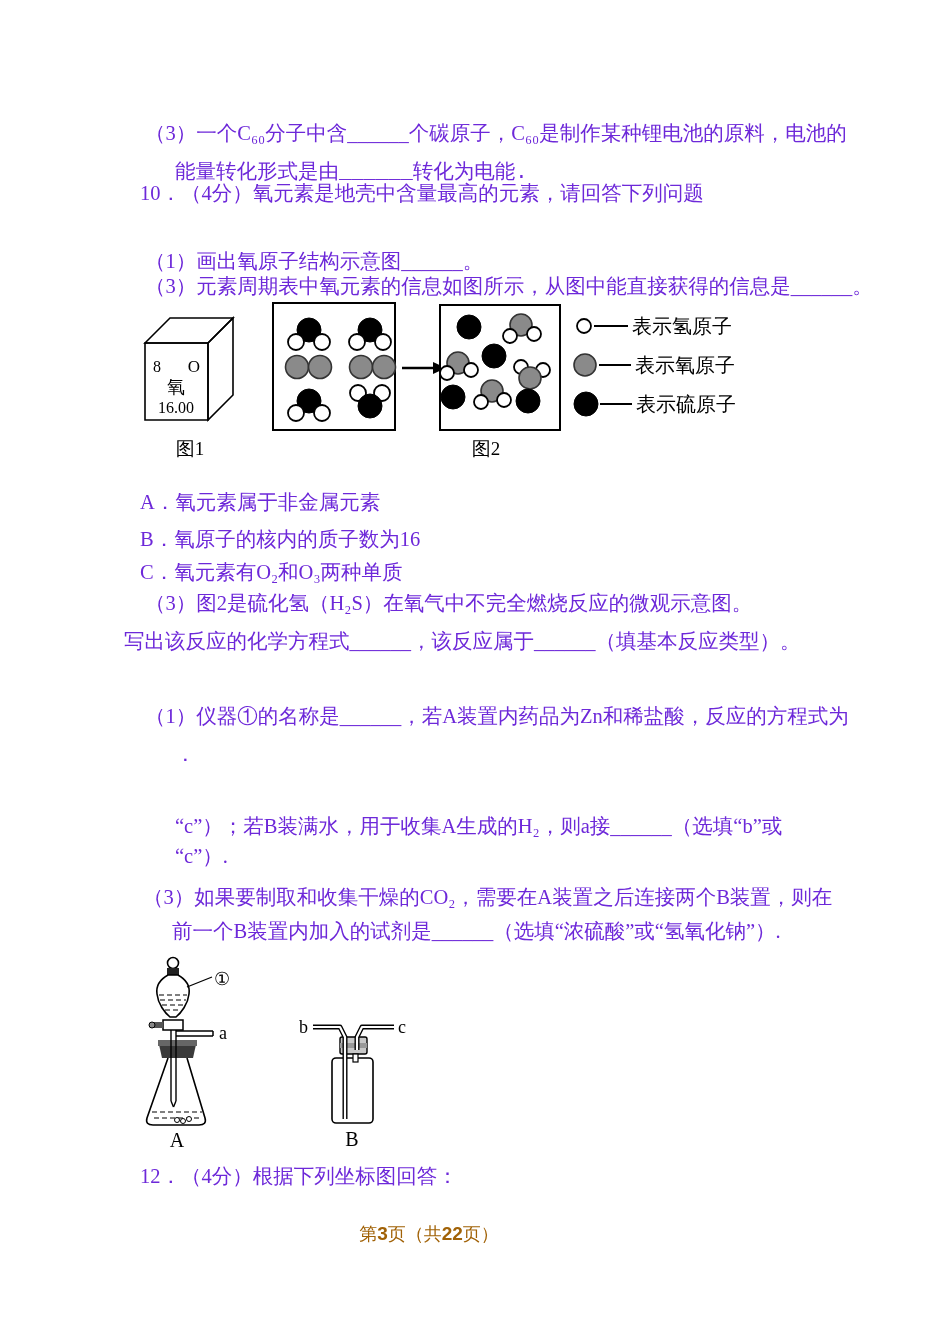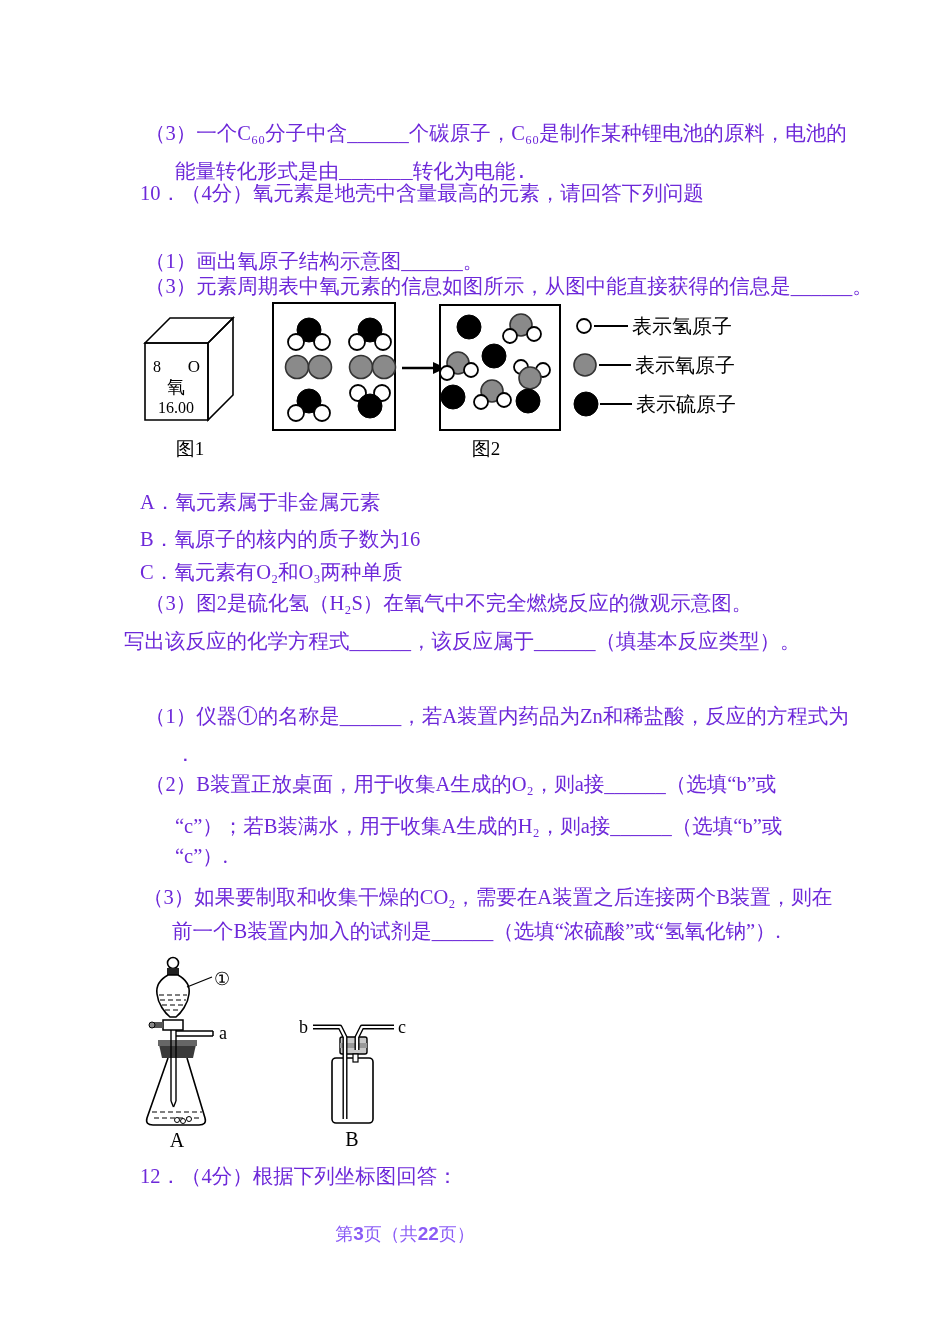--- a/index.html
+++ b/index.html
@@ -8,21 +8,21 @@
     font-family:"Liberation Serif","DejaVu Serif",serif;
     color:#000; overflow:hidden;
   }
   .line {
     position:absolute; white-space:nowrap;
     font-size:20.5px; line-height:26px; color:#6d28d9;
   }
   .figure { position:absolute; }
   .footer {
     position:absolute; top:1222px; left:0; width:810px;
-    text-align:center; font-size:18px; color:#8b5cf6;
+    text-align:center; font-size:18px; color:#a16207;padding-left:24px;
   }
   .footer .pgnum {
     font-family:"Liberation Sans","DejaVu Sans",sans-serif;
     font-weight:bold; font-size:19px;
   }
   svg text {
     font-family:"Liberation Serif","DejaVu Serif",serif;
     fill:#000;
   }
   .outline { fill:none; stroke:#000; stroke-width:1.6; }
@@ -139,21 +139,20 @@
     </g>
   </svg>
 
   <div class="line" style="left:140px; top:489px;">A．氧元素属于非金属元素</div>
   <div class="line" style="left:140px; top:526px;">B．氧原子的核内的质子数为16</div>
   <div class="line" style="left:140px; top:559px;">C．氧元素有O₂和O₃两种单质</div>
   <div class="line" style="left:145px; top:590px;">（3）图2是硫化氢（H₂S）在氧气中不完全燃烧反应的微观示意图。</div>
   <div class="line" style="left:124px; top:628px;">写出该反应的化学方程式______，该反应属于______（填基本反应类型）。</div>
   <div class="line" style="left:145px; top:703px;">（1）仪器①的名称是______，若A装置内药品为Zn和稀盐酸，反应的方程式为</div>
   <div class="line" style="left:175px; top:741px;">．</div>
-  <div class="line" style="left:145px; top:771px;">（2）B装置正放桌面，用于收集A生成的O₂，则a接______（选填“b”或</div>
   <div class="line" style="left:175px; top:813px;">“c”）；若B装满水，用于收集A生成的H₂，则a接______（选填“b”或</div>
   <div class="line" style="left:175px; top:843px;">“c”）.</div>
   <div class="line" style="left:143px; top:884px;">（3）如果要制取和收集干燥的CO₂，需要在A装置之后连接两个B装置，则在</div>
   <div class="line" style="left:172px; top:918px;">前一个B装置内加入的试剂是______（选填“浓硫酸”或“氢氧化钠”）.</div>
 
   <svg class="figure" style="left:130px; top:955px;" width="320" height="205" viewBox="0 0 320 205">
 
     <g>
 
       <path class="outline" d="M 38 103 L 17 163 Q 15 170 23 170 L 69 170 Q 77 170 75 163 L 57 103"></path>

